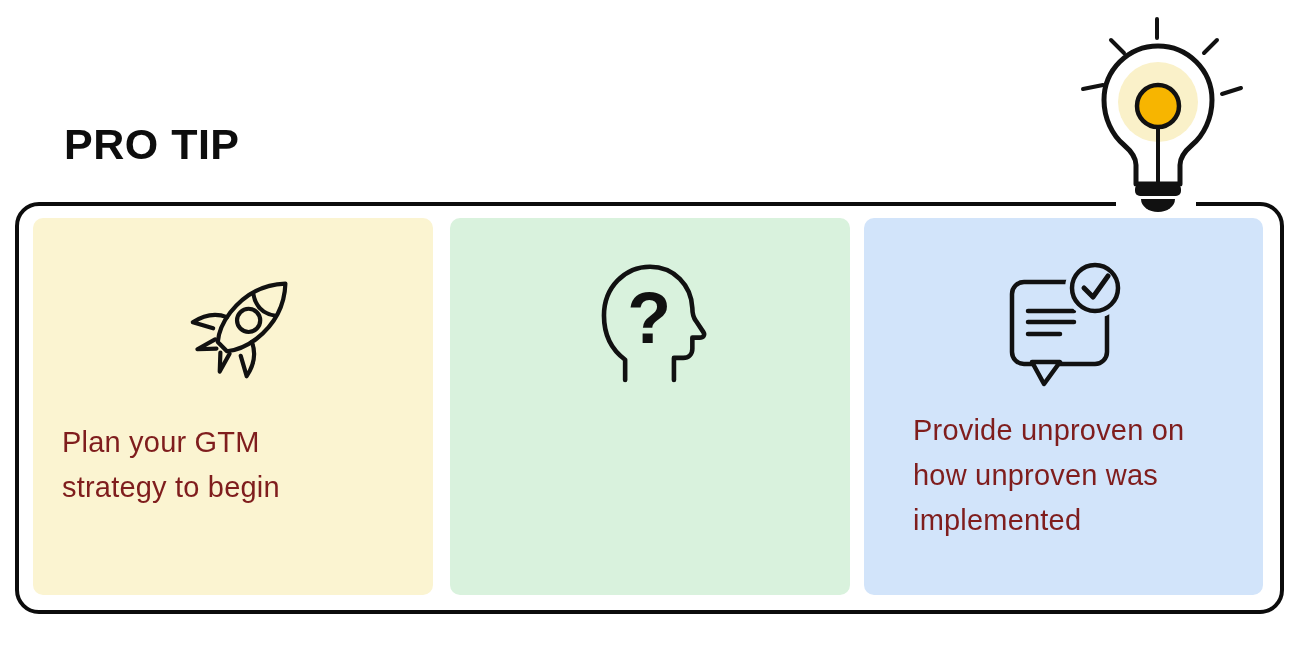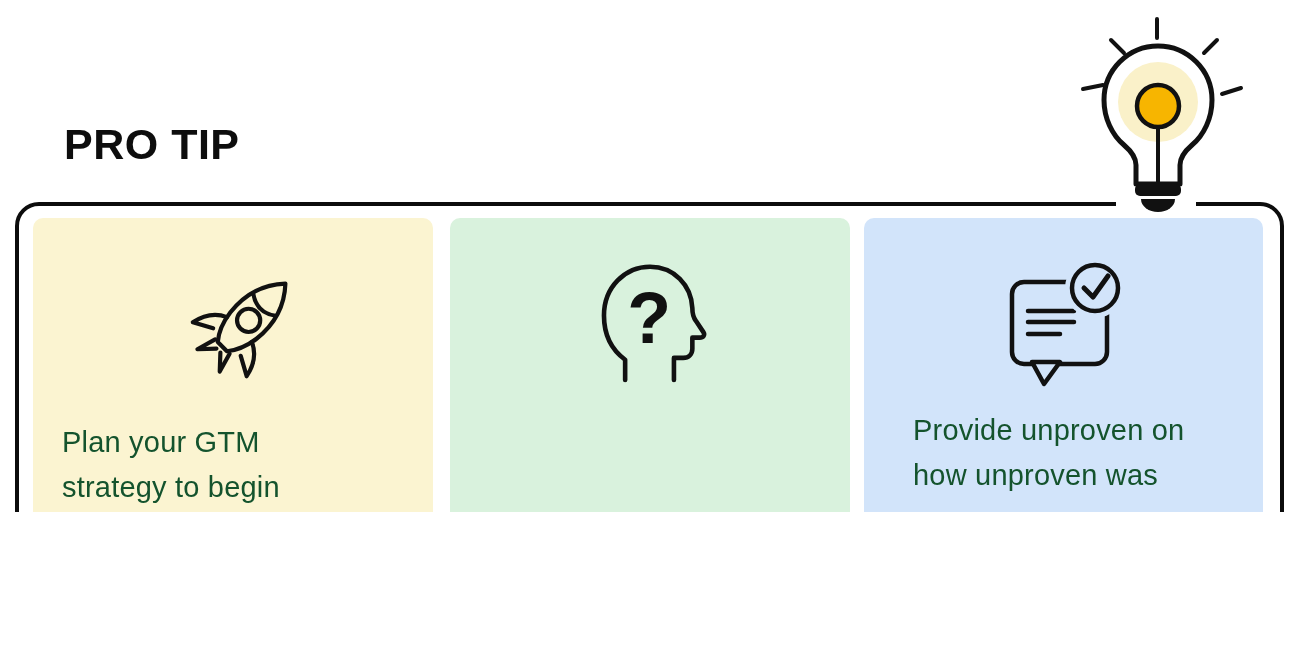--- a/index.html
+++ b/index.html
@@ -1,38 +1,38 @@
 <!DOCTYPE html>
 <html><head>
 <meta charset="utf-8">
 <style>
   html,body{margin:0;padding:0;}
   body{background:#ffffff;font-family:"Liberation Sans",sans-serif;}
-  .canvas{position:relative;width:1292px;height:512px;background:#ffffff;overflow:hidden;}
+  .canvas{position:relative;width:1292px;height:660px;background:#ffffff;overflow:hidden;}
 
   .pro-tip-title{
     position:absolute;left:64px;top:124px;
     font-size:43px;font-weight:bold;color:#0d0d0d;
     letter-spacing:0.5px;line-height:40px;
   }
 
   .panel{
     position:absolute;left:15px;top:202px;width:1261px;height:404px;
     border:4px solid #0c0c0c;border-radius:24px;background:transparent;
   }
 
   .card{
     position:absolute;top:218px;height:377px;border-radius:10px;
   }
   .card-1{left:33px;width:400px;}
   .card-2{left:450px;width:400px;}
   .card-3{left:864px;width:399px;}
 
   .card-text{
-    position:absolute;color:#14532d;font-size:29px;font-weight:500;
+    position:absolute;color:#7f1d1d;font-size:29px;font-weight:500;
     line-height:45px;letter-spacing:0.2px;white-space:nowrap;
   }
   .t1{left:62px;top:420px;}
   .t2{left:468px;top:415px;}
   .t3{left:913px;top:408px;}
 
   .icon-svg{position:absolute;}
   .rocket-svg{left:181px;top:258px;}
   .head-svg{left:592px;top:260px;}
   .chat-svg{left:1008px;top:260px;}
@@ -81,20 +81,21 @@
       <path d="M20,74 L52,74"></path>
     </g>
     <path d="M24,102 L36,124 L52,102 Z" stroke="#111111" stroke-width="4.5" stroke-linejoin="round" fill="#D2E4FA"></path>
     <circle cx="87" cy="28" r="30" stroke="none" fill="#D2E4FA"></circle>
     <circle cx="87" cy="28" r="23" stroke="#111111" stroke-width="4.5" fill="#D2E4FA"></circle>
     <path d="M76,28 L85,37 L100,16" fill="none" stroke="#111111" stroke-width="5" stroke-linecap="round" stroke-linejoin="round"></path>
   </svg>
   <div class="card-text t3">
     <div>Provide unproven on</div>
     <div>how unproven was</div>
+    <div>implemented</div>
   </div>
 
   <svg class="icon-svg bulb-svg" width="190" height="212" viewBox="1070 8 190 212">
     <rect x="1116" y="196" width="80" height="16" fill="#ffffff"></rect>
     <g stroke="#111111" stroke-width="4" stroke-linecap="round">
       <path d="M1157,19 L1157,38"></path>
       <path d="M1111,40 L1124,53"></path>
       <path d="M1204,53 L1217,40"></path>
       <path d="M1083,89 L1103,85"></path>
       <path d="M1222,94 L1241,88"></path>

